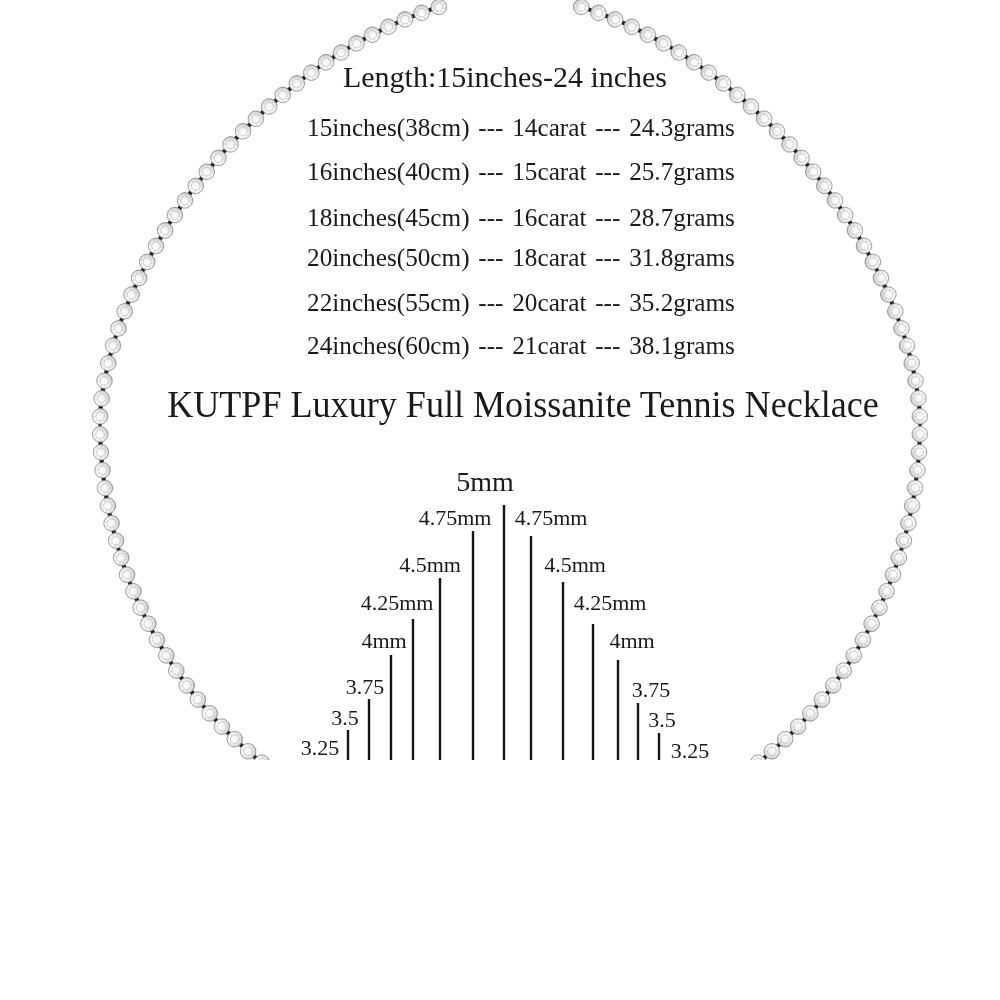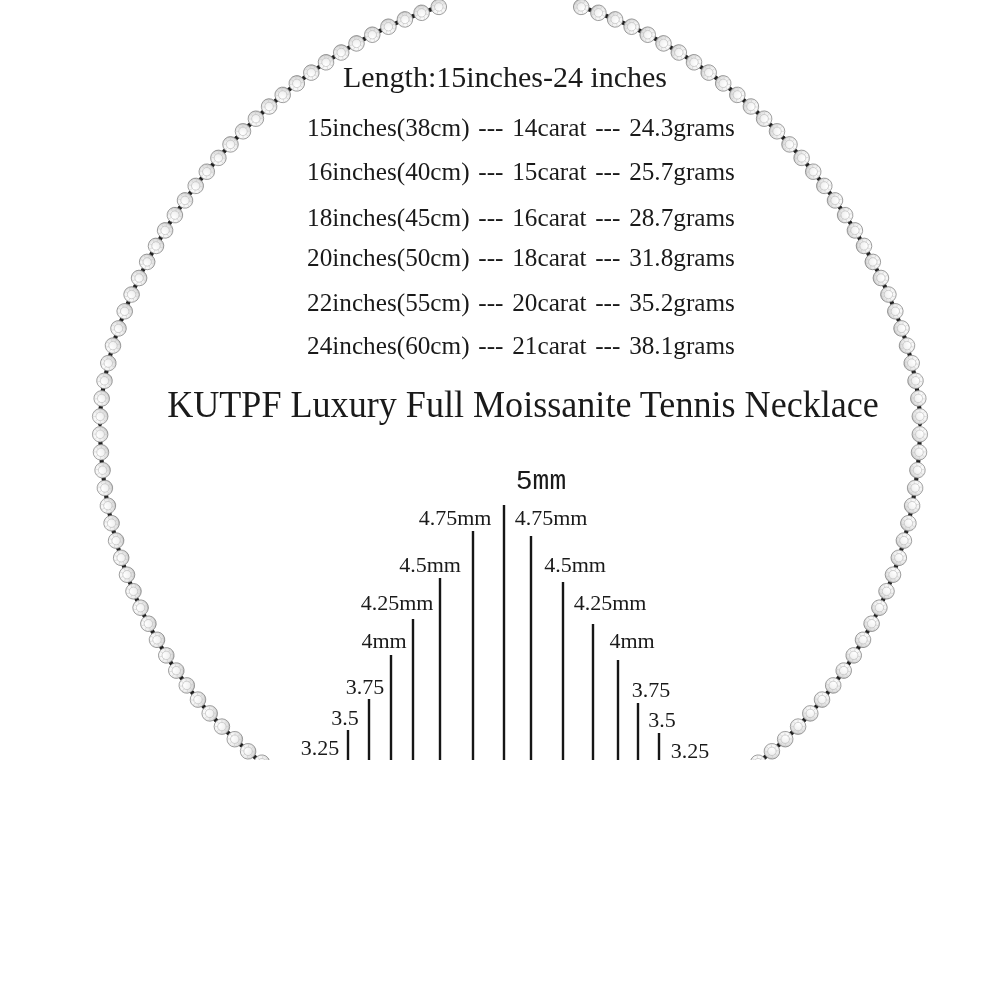--- a/index.html
+++ b/index.html
@@ -349,21 +349,21 @@
   <div class="txt spec-row r4">
     <span>22inches(55cm)</span><span class="sep">---</span><span>20carat</span><span class="sep">---</span><span>35.2grams</span>
   </div>
   <div class="txt spec-row r5">
     <span>24inches(60cm)</span><span class="sep">---</span><span>21carat</span><span class="sep">---</span><span>38.1grams</span>
   </div>
 
   <div class="txt" id="product-title">KUTPF Luxury Full Moissanite Tennis Necklace</div>
 
   <div id="size-labels">
-      <div class="size-label lg" style="left: 541px; top: 466px; font-family: Liberation Mono, monospace;">5mm</div>
+      <div class="size-label lg" style="left: 485px; top: 466px;">5mm</div>
       <div class="size-label" style="left: 455px; top: 505px;">4.75mm</div>
       <div class="size-label" style="left: 551px; top: 505px;">4.75mm</div>
       <div class="size-label" style="left: 430px; top: 552px;">4.5mm</div>
       <div class="size-label" style="left: 575px; top: 552px;">4.5mm</div>
       <div class="size-label" style="left: 397px; top: 590px;">4.25mm</div>
       <div class="size-label" style="left: 610px; top: 590px;">4.25mm</div>
       <div class="size-label" style="left: 384px; top: 628px;">4mm</div>
       <div class="size-label" style="left: 632px; top: 628px;">4mm</div>
       <div class="size-label" style="left: 365px; top: 674px;">3.75</div>
       <div class="size-label" style="left: 651px; top: 677px;">3.75</div>

